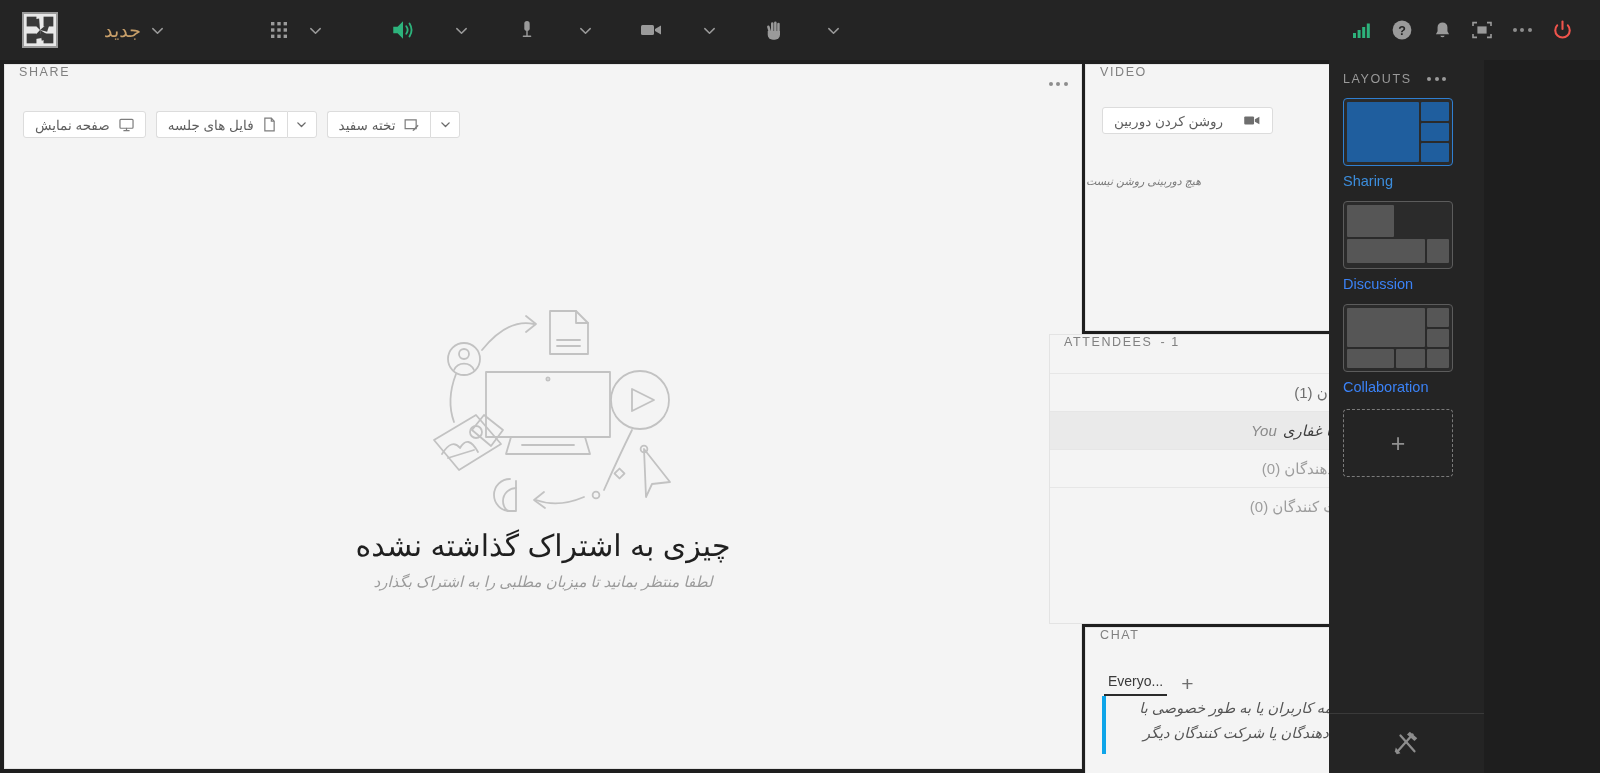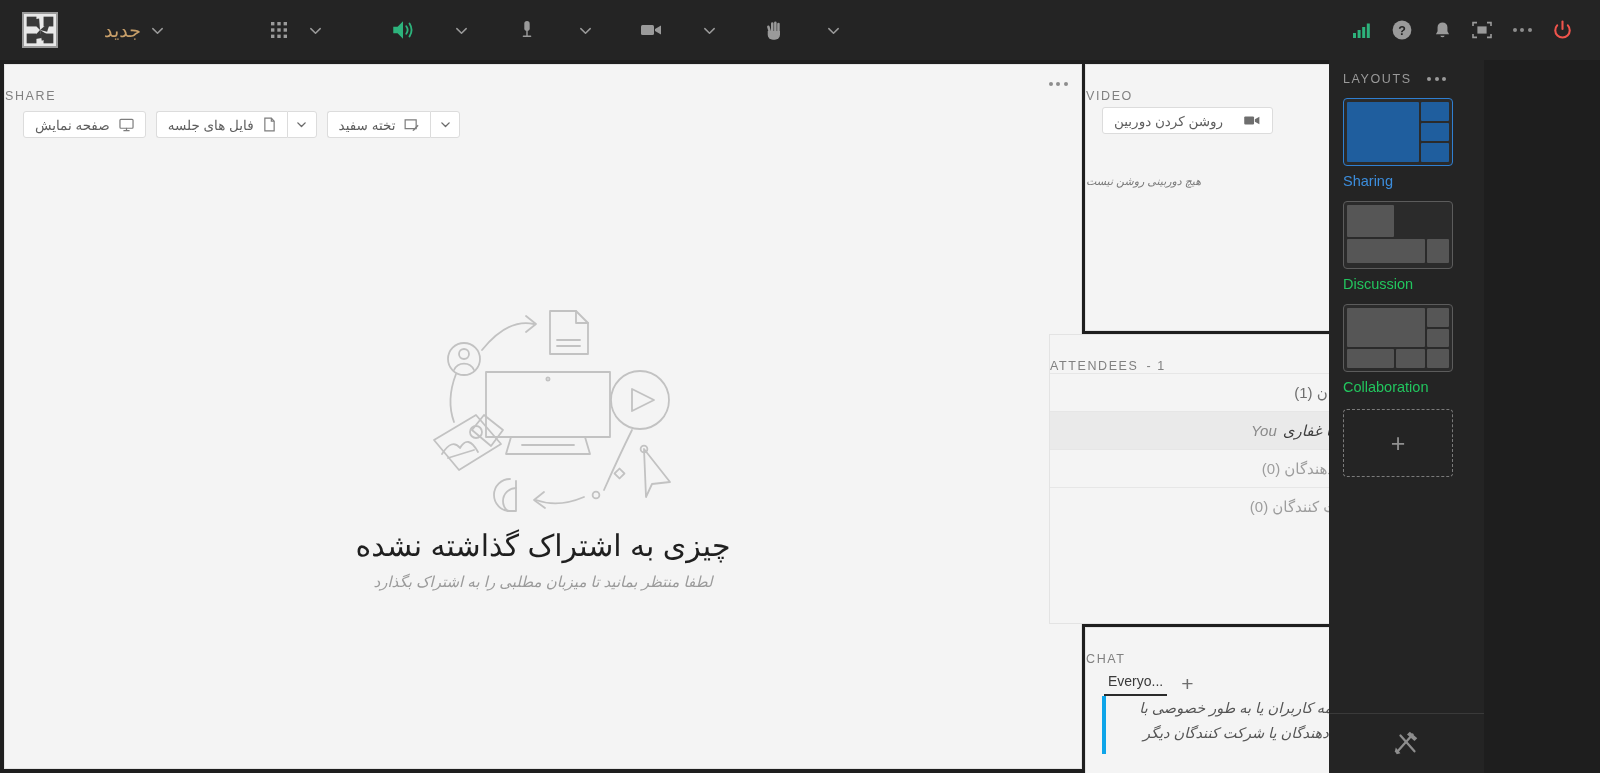--- a/index.html
+++ b/index.html
@@ -41,21 +41,21 @@
   .spacer { flex: 1 1 auto; }
 
   
   .stage { position: absolute; left: 0; top: 60px; width: 1445px; height: 713px; background: #1e1e1e; }
 
   .panel {
     position: absolute; background: #f4f4f4;
     box-shadow: 0 0 0 1px #e3e3e3;
   }
   .panel-head {
-    height: 38px; display: flex; align-items: flex-end; padding: 0 0;
+    height: 38px; display: flex; align-items: flex-start; padding: 0 14px;
     position: relative;
   }
   .panel-title {
     font-size: 12.5px; letter-spacing: 1.6px; color: #808080; font-weight: 400;
     white-space: nowrap;
   }
   .panel-head-actions {
     position: absolute; right: 10px; top: 0; height: 38px;
     display: flex; align-items: center; gap: 8px;
   }
@@ -174,21 +174,21 @@
     grid-template-columns: 1.6fr 1fr 0.75fr;
     grid-template-rows: 1.35fr 1fr;
   }
   .thumb-discussion .top { grid-column: 1 / span 2; }
   .thumb-discussion .side { grid-row: 1 / span 1; }
   .thumb-collab {
     grid-template-columns: 1.6fr 1fr 0.75fr;
     grid-template-rows: 1fr 1fr 1fr;
   }
   .thumb-collab .big { grid-column: 1 / span 2; grid-row: 1 / span 2; }
-  .layout-label { font-size: 14.5px; color: #22c55e; margin-top: 7px; }
+  .layout-label { font-size: 14.5px; color: #3b82f6; margin-top: 7px; }
   .layout-label.active { color: #3c8ddc; }
   .add-layout {
     width: 110px; height: 68px; margin: 14px 14px 0 14px;
     border: 1px dashed #7a7a7a; border-radius: 4px;
     display: flex; align-items: center; justify-content: center;
     color: #8f8f8f; font-size: 25px; line-height: 1;
   }
   .tools-bar {
     position: absolute; left: 0; right: 0; bottom: 0; height: 60px;
     border-top: 1px solid #3a3a3a;

